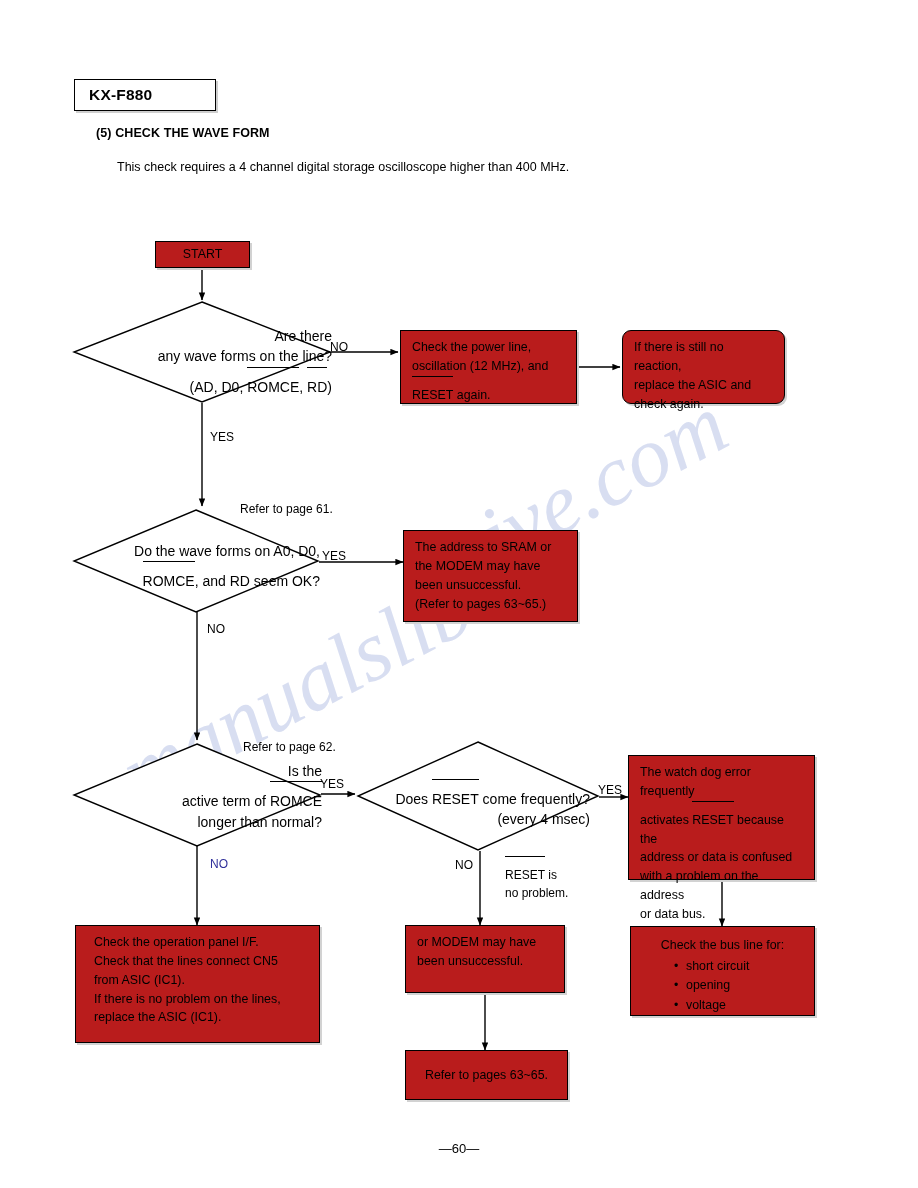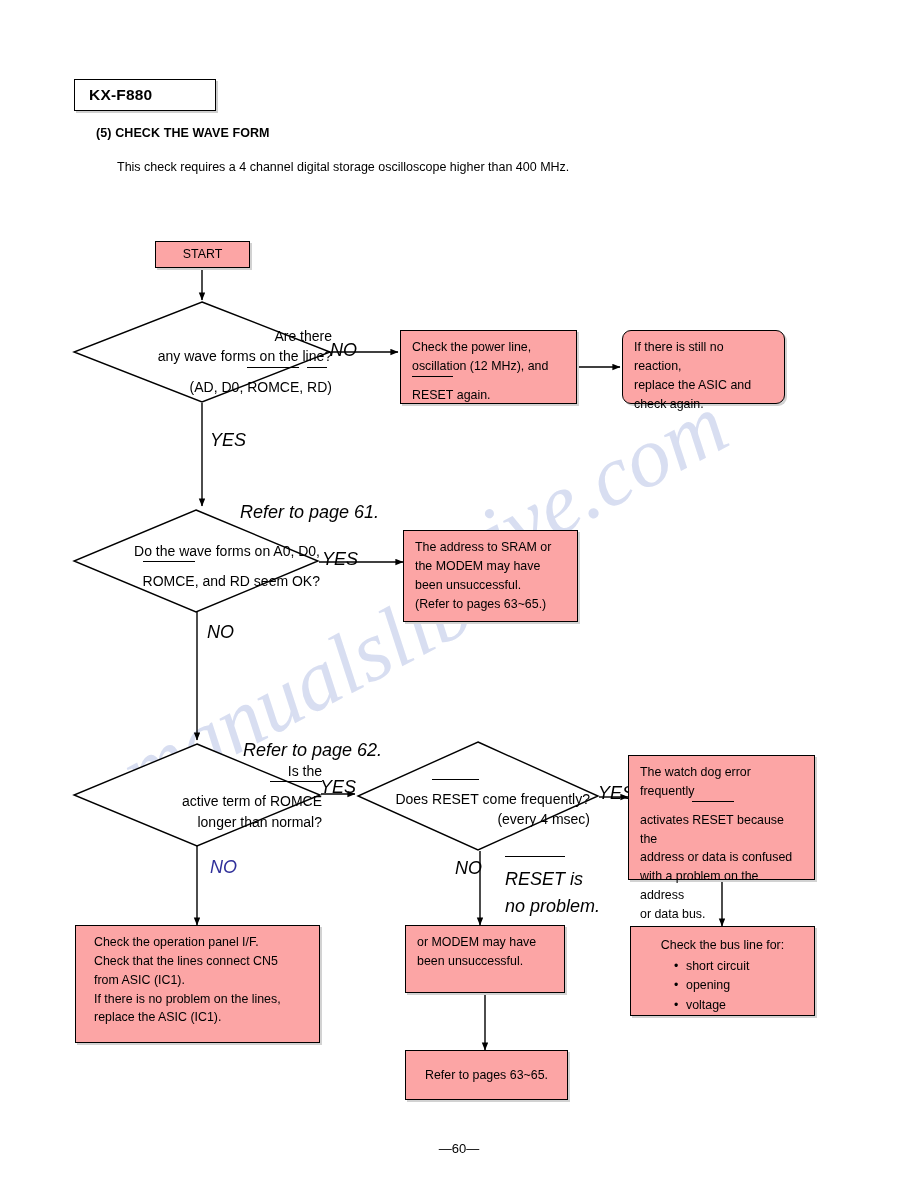--- a/index.html
+++ b/index.html
@@ -62,44 +62,43 @@
   #lines { position: absolute; left: 0; top: 0; z-index: 1; }
 
   
   .node {
     position: absolute;
     z-index: 2;
     box-sizing: border-box;
   }
   .box {
     border: 1.4px solid #000;
-    background: #fca5a5;
+    background: #b91c1c;
     box-shadow: 2px 2px 0 #d2d2d2;
     font-size: 12.4px;
     line-height: 1.52;
     padding: 7px 11px;
   }
   .box.center {
     display: flex; align-items: center; justify-content: center;
     padding: 0; text-align: center;
   }
   .diamond-label {
     position: absolute;
     z-index: 2;
     font-size: 14px;
     line-height: 1.46;
     text-align: right;
     white-space: nowrap;
   }
   .edge-label {
     position: absolute;
     z-index: 2;
-    font-size: 18px;
+    font-size: 12px;
     white-space: nowrap;
-    font-style: italic;
   }
   .ovl {
     border-top: 1.25px solid #000;
     padding-top: 11px;
     display: inline-block;
     line-height: 1.25;
   }
   ul.bullets {
     margin: 2px 0 0 0;
     padding-left: 44px;

